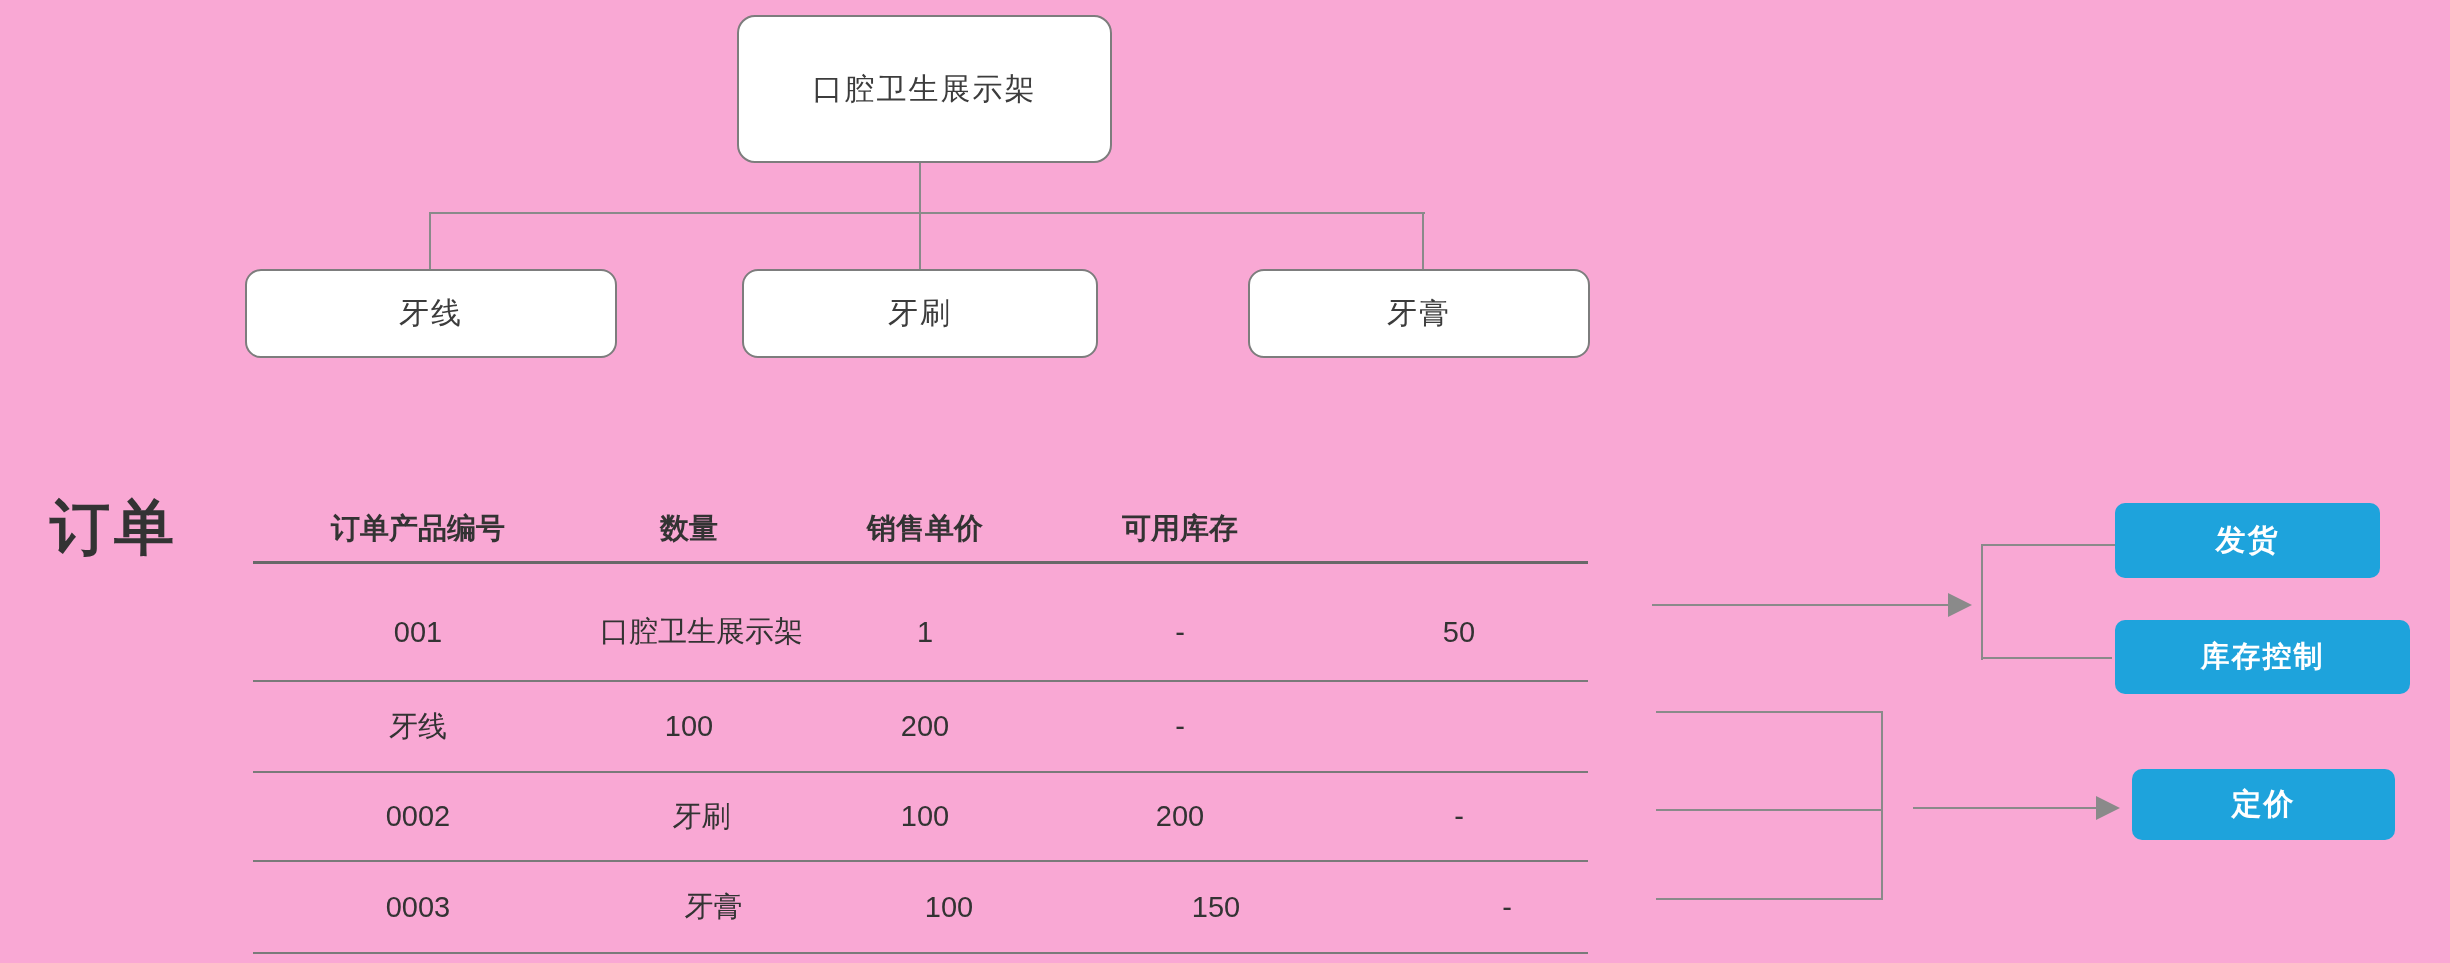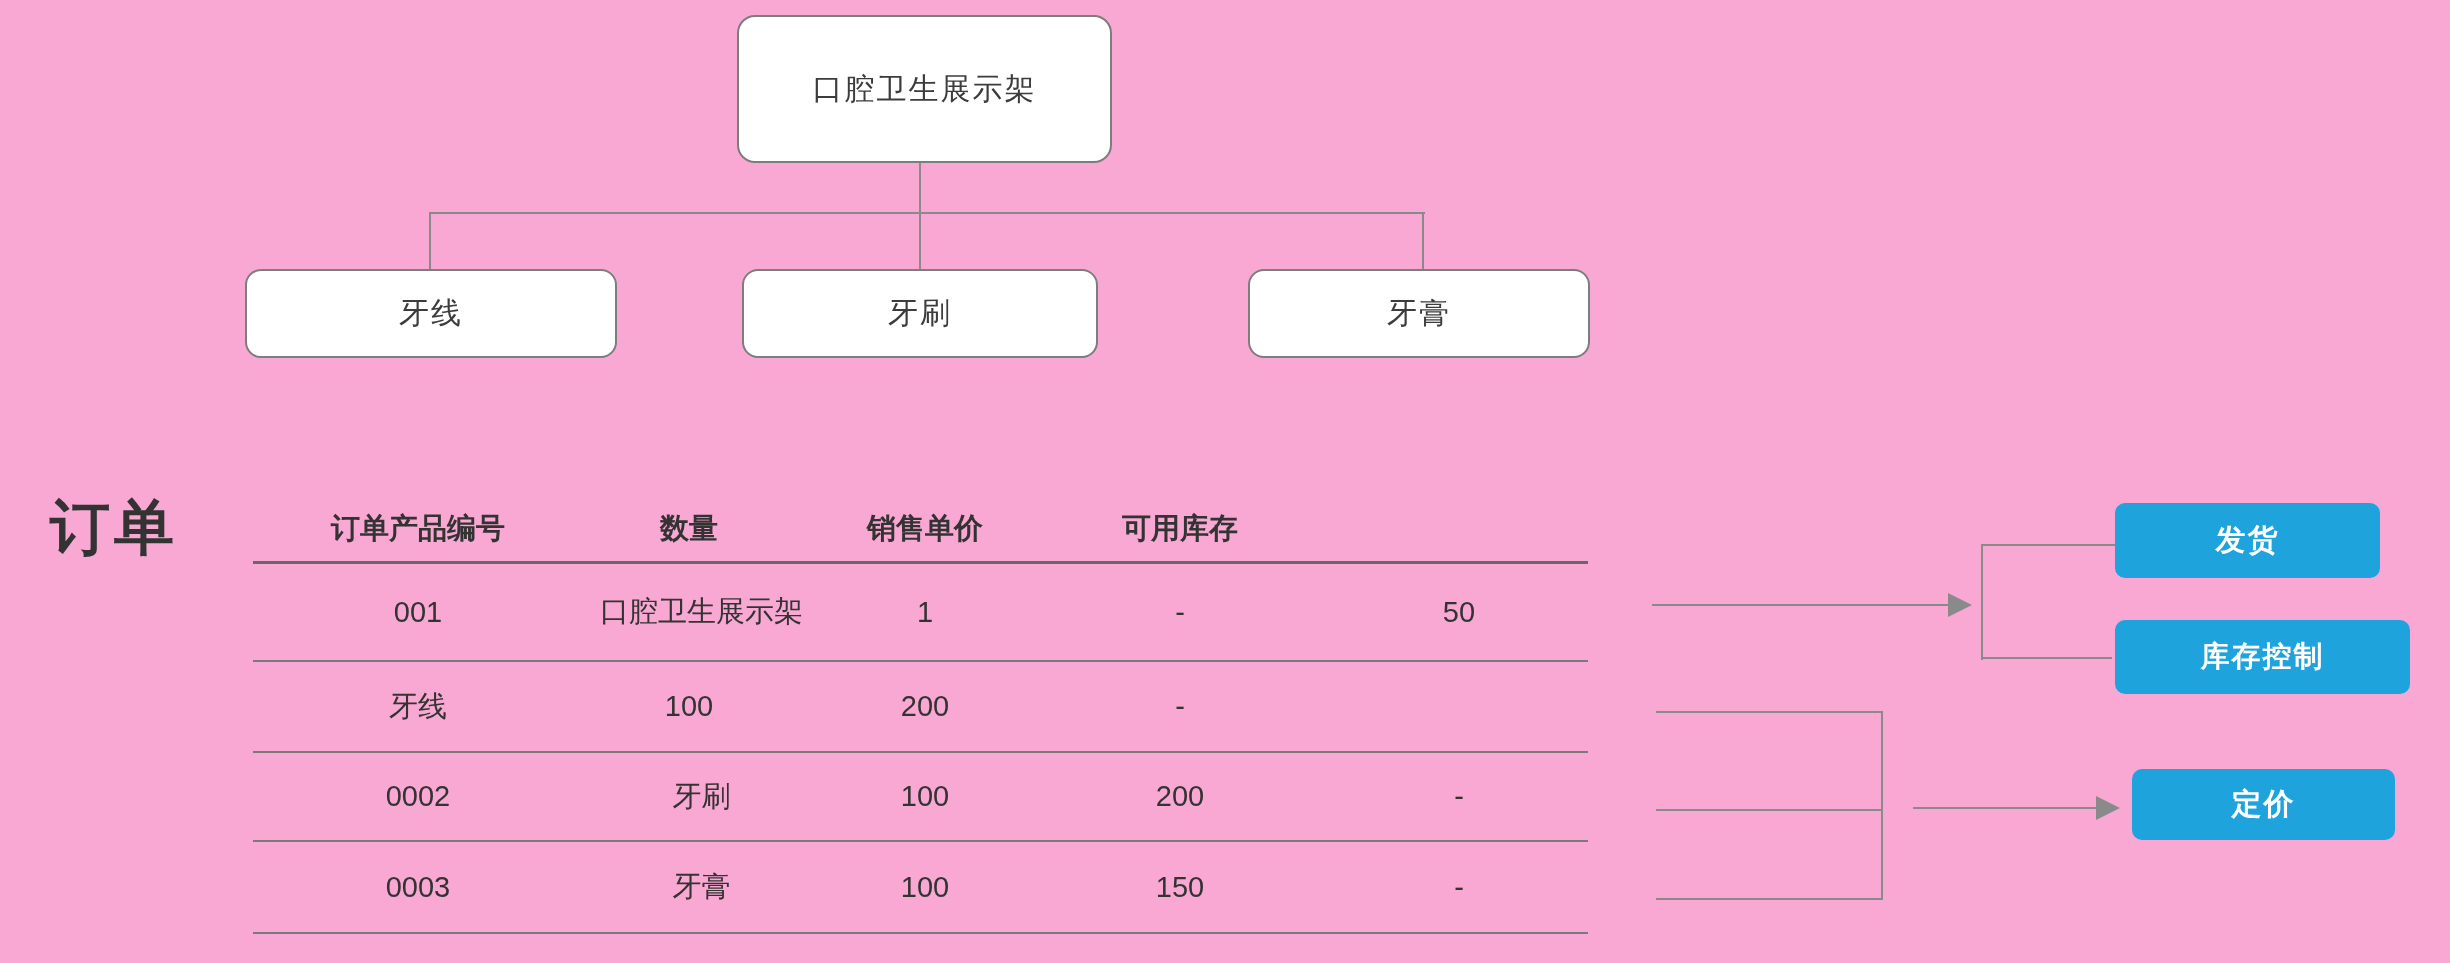--- a/index.html
+++ b/index.html
@@ -42,24 +42,24 @@
   #order-title {
     position:absolute; left:50px; top:488px; width:130px;
     font-size:60px; font-weight:800; color:#333333; letter-spacing:4px;
   }
   #order-table { position:absolute; left:253px; top:497px; width:1335px; }
   .trow {
     display:grid; grid-template-columns:305px 262px 210px 300px 258px;
     align-items:center; box-sizing:border-box;
   }
   .trow.thead { height:67px; border-bottom:3px solid #686868; font-weight:600; color:#2f2f2f; }
-  .trow.r1 { height:98px; border-bottom:2px solid #7a7a7a; }
+  .trow.r1 { height:98px; border-bottom:2px solid #7a7a7a;margin-top:20px; }
   .trow.r2 { height:91px; border-bottom:2px solid #7a7a7a; }
   .trow.r3 { height:89px; border-bottom:2px solid #7a7a7a; }
-  .trow.r4 { height:92px; border-bottom:2px solid #7a7a7a; }
+  .trow.r4 { height:92px; border-bottom:2px solid #7a7a7a;gap:12px; }
   .cell { font-size:29px; color:#333333; }
   .cell.l { padding-left:25px; text-align:center; }
   .cell.c { text-align:center; }
 
   
   #arrA-line { left:1652px; top:604px; width:300px; }
   #arrA-head { left:1948px; top:593px; }
   #brk-v     { left:1981px; top:544px; height:116px; }
   #brk-top   { left:1981px; top:544px; width:134px; }
   #brk-bot   { left:1981px; top:657px; width:131px; }

